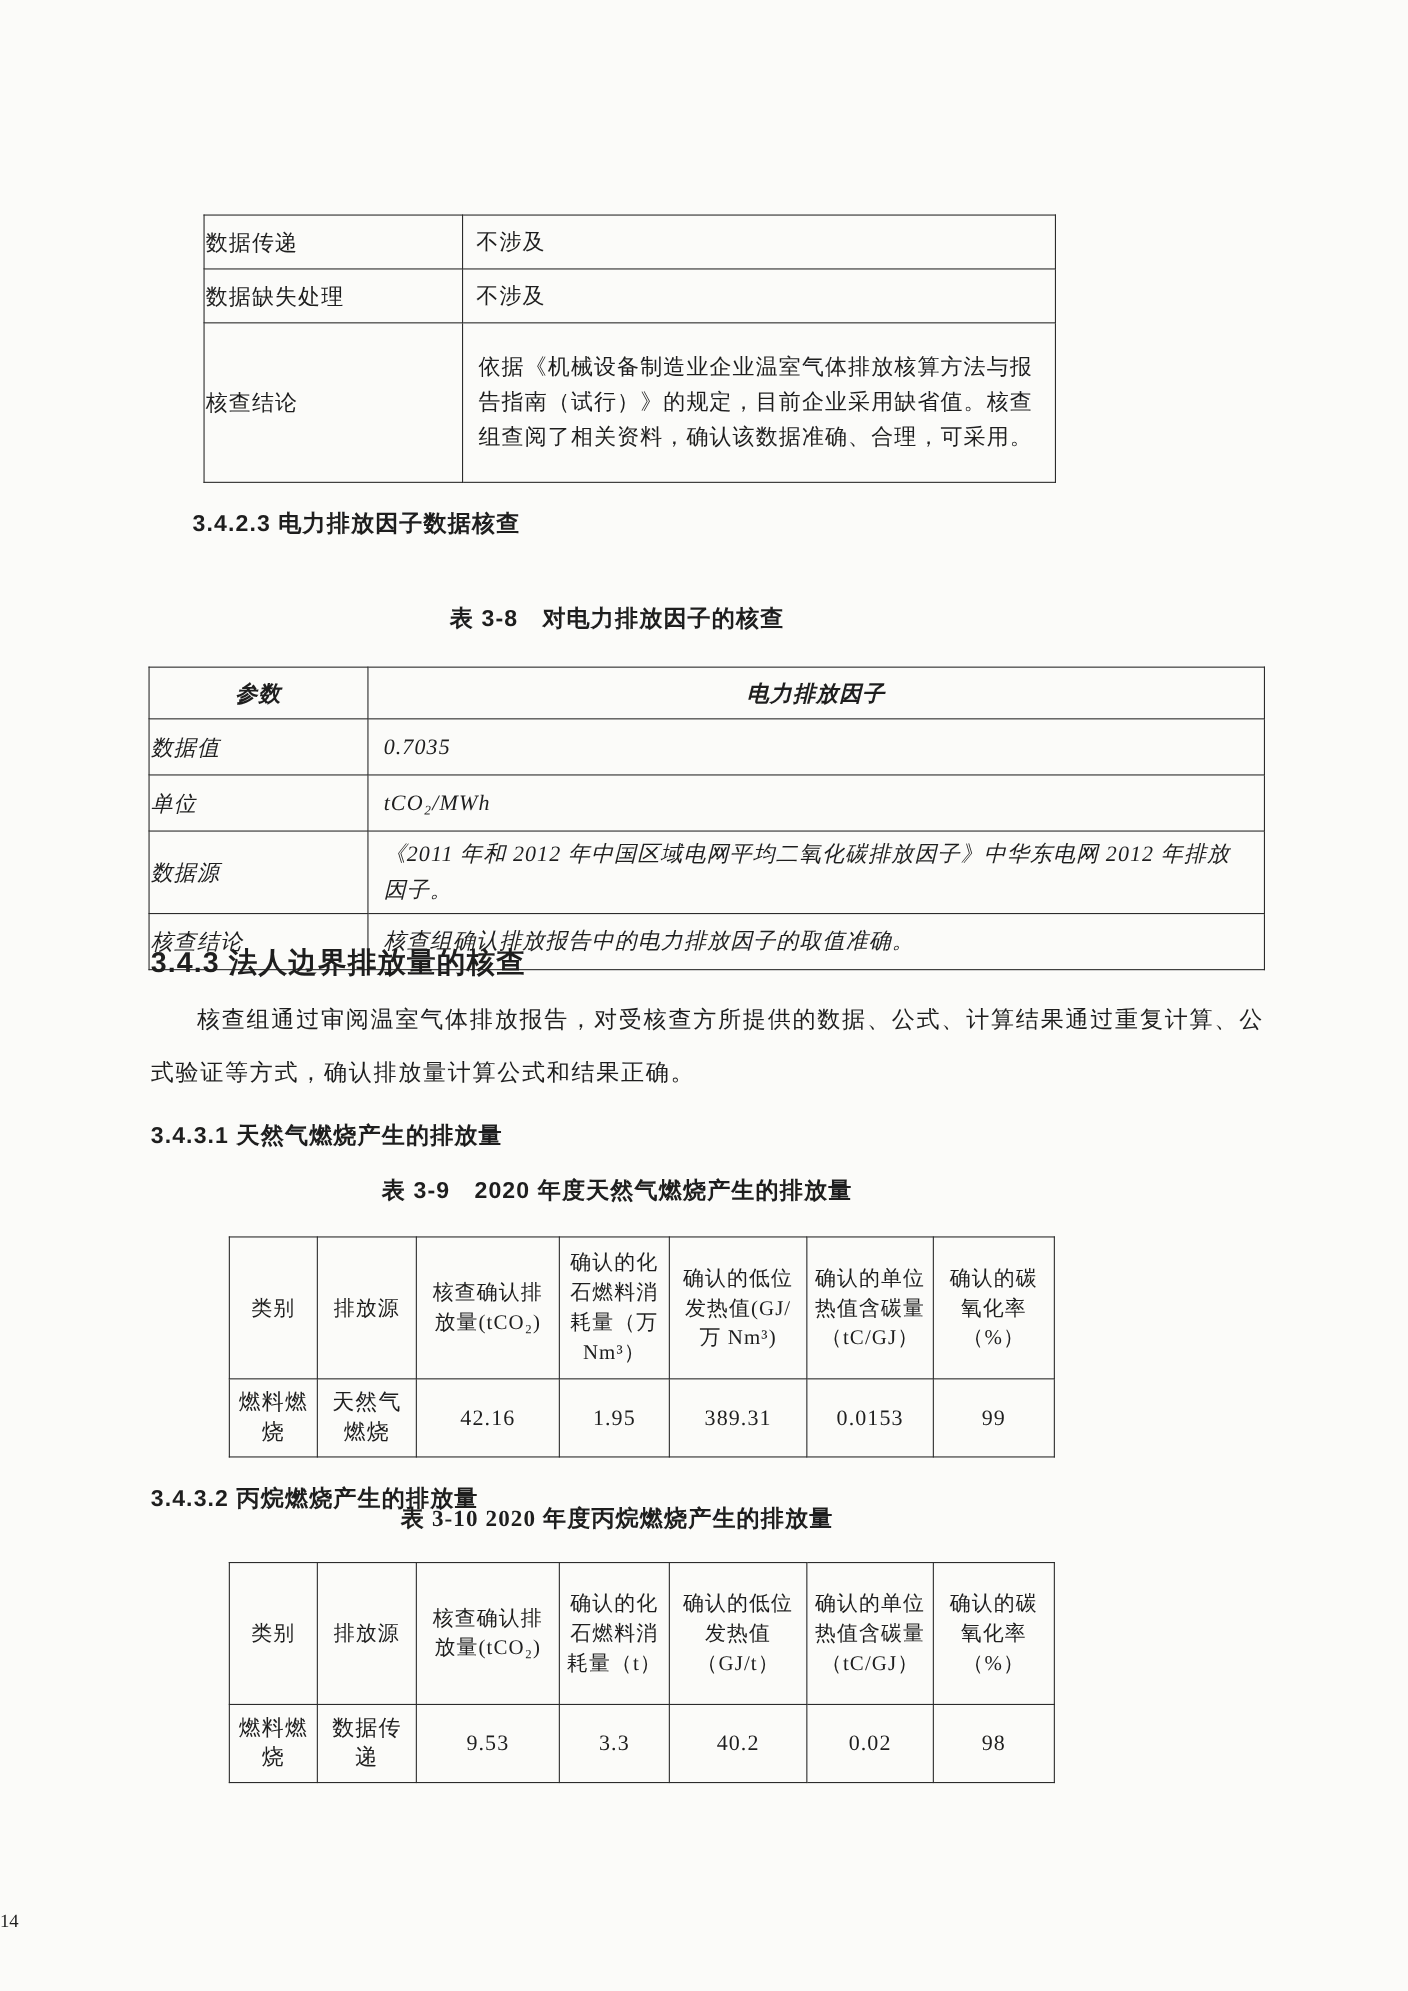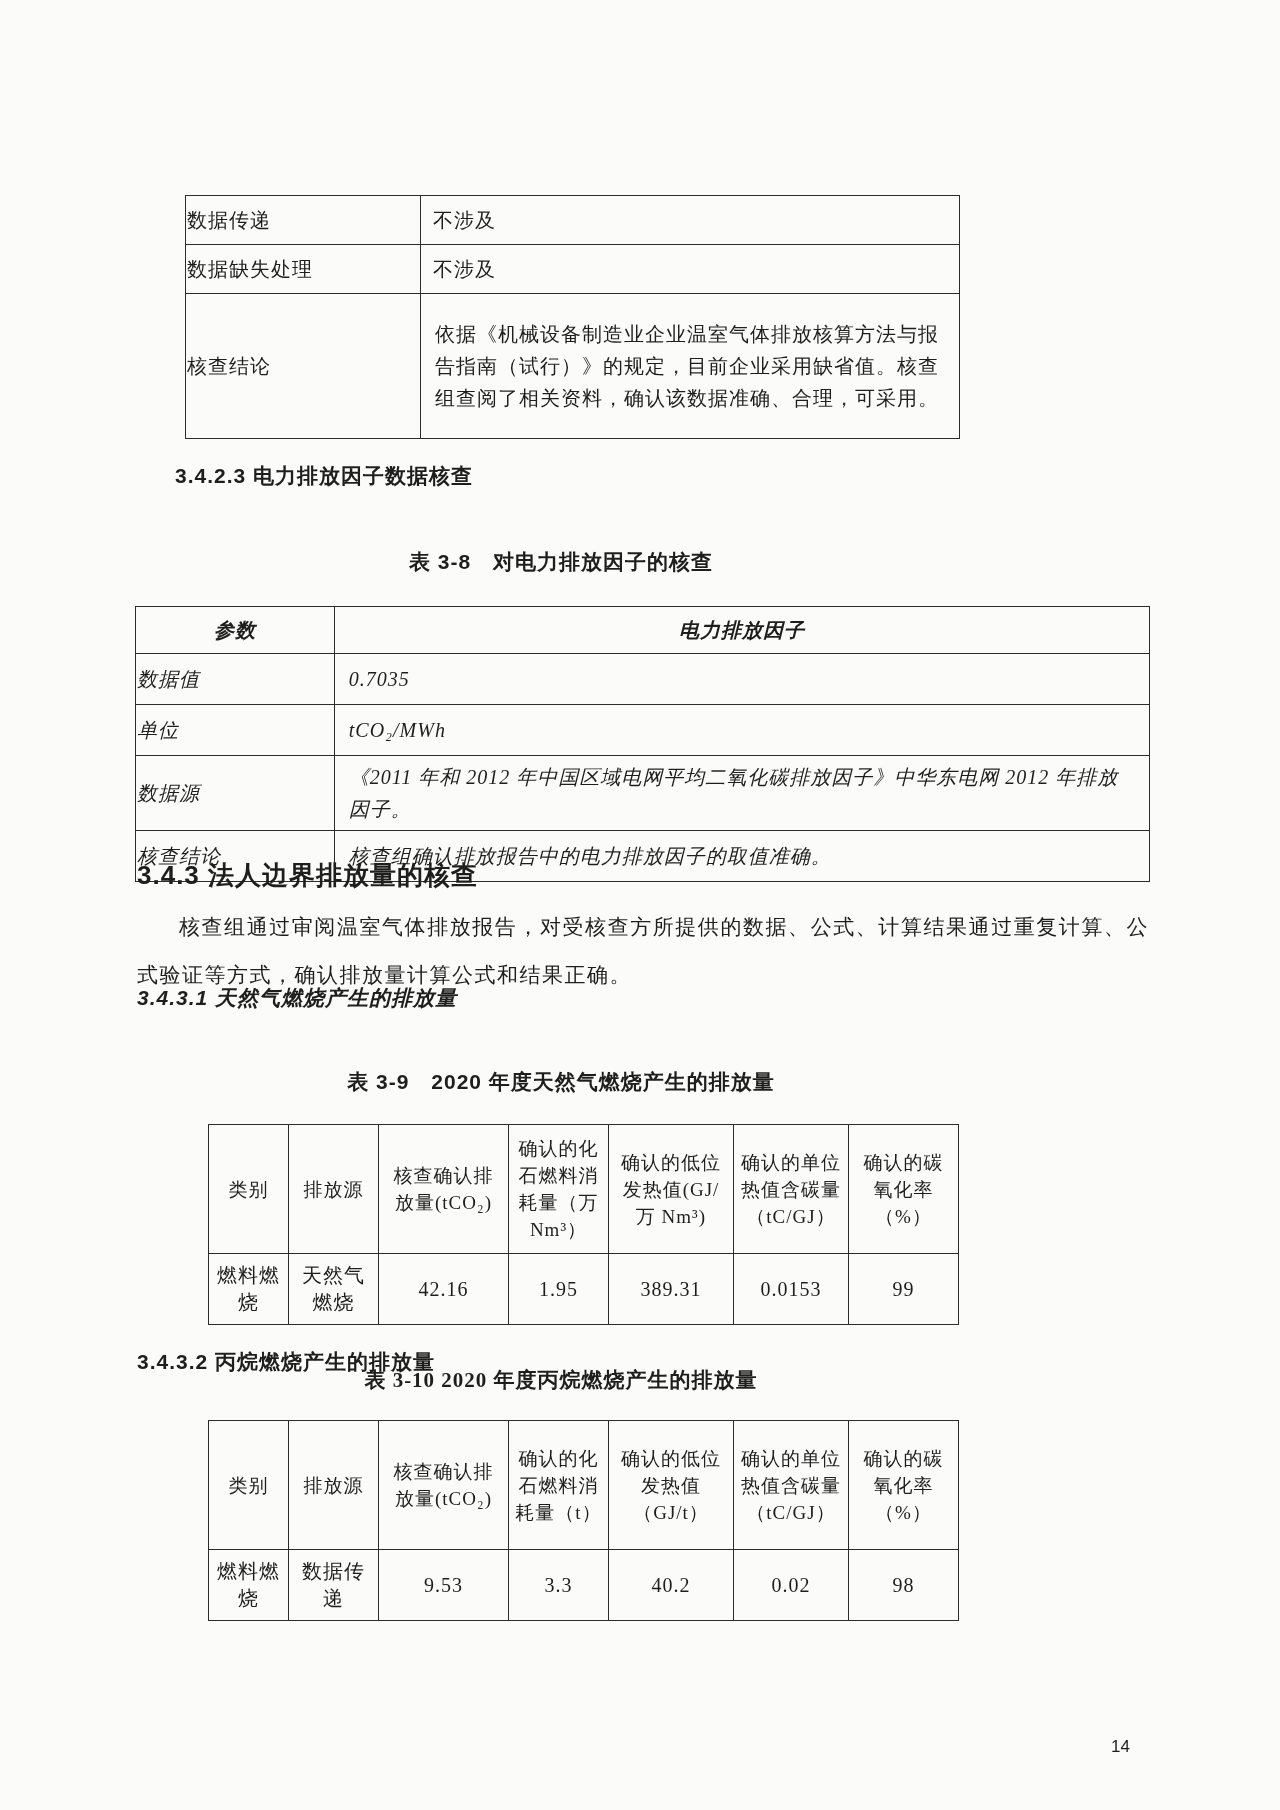--- a/index.html
+++ b/index.html
@@ -68,22 +68,22 @@
     font-weight:bold;font-size:21px;letter-spacing:1px;
     width:848px;left:137px;text-align:center;
   }
   .para{
     left:137px;width:1012px;
     font-size:21px;line-height:48px;
     text-align:justify;text-indent:2em;
     letter-spacing:1.5px;
   }
   .pagenum{
-    left:0;width:1130px;text-align:right;
-    font-size:17px;font-family:Liberation Sans, sans-serif;
+    left:0;width:1130px;text-align:left;
+    font-size:17px;font-family:Liberation Serif, serif;
   }
 </style>
 </head>
 <body>
 
 <table class="t-cont abs" style="top:195px;left:185px;">
   <tbody>
     <tr class="short">
       <td class="lbl">数据传递</td>
       <td class="val">不涉及</td>
@@ -125,21 +125,21 @@
       <td class="lbl">核查结论</td>
       <td class="val">核查组确认排放报告中的电力排放因子的取值准确。</td>
     </tr>
   </tbody>
 </table>
 
 <div class="heading-lg abs" style="top:858px;left:137px;">3.4.3 法人边界排放量的核查</div>
 
 <div class="para abs" style="top:903px;">核查组通过审阅温室气体排放报告，对受核查方所提供的数据、公式、计算结果通过重复计算、公式验证等方式，确认排放量计算公式和结果正确。</div>
 
-<div class="heading-sm abs" style="top:984px;left:137px;font-style:italic;">3.4.3.1 天然气燃烧产生的排放量</div>
+<div class="heading-sm abs" style="top:1018px;left:137px;">3.4.3.1 天然气燃烧产生的排放量</div>
 
 <div class="caption abs" style="top:1068px;">表 3-9　2020 年度天然气燃烧产生的排放量</div>
 
 <table class="t-em abs" style="top:1124px;left:208px;">
   <colgroup>
     <col style="width:80px">
       <col style="width:90px">
       <col style="width:130px">
     <col style="width:100px">
       <col style="width:125px">

